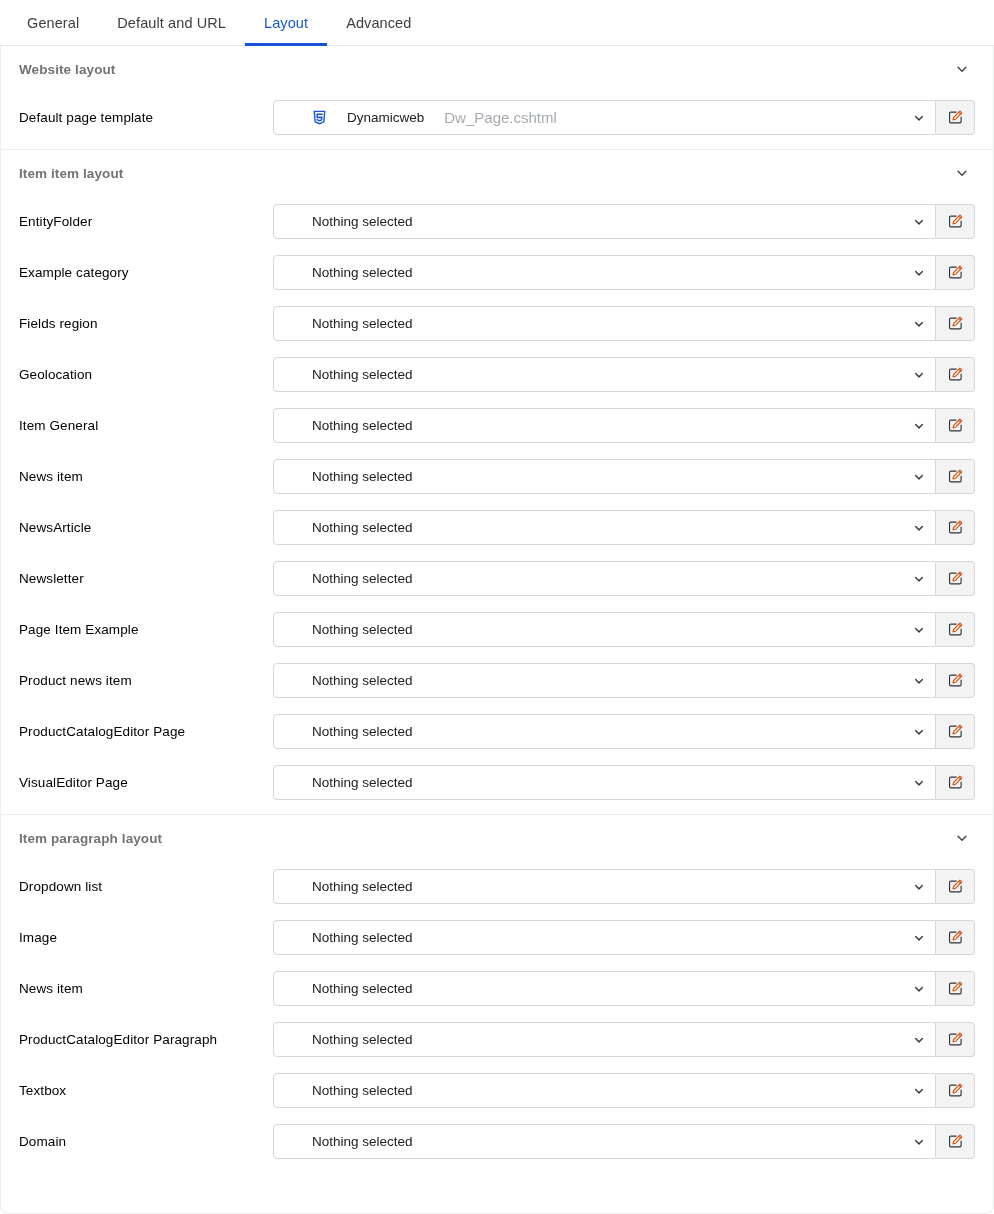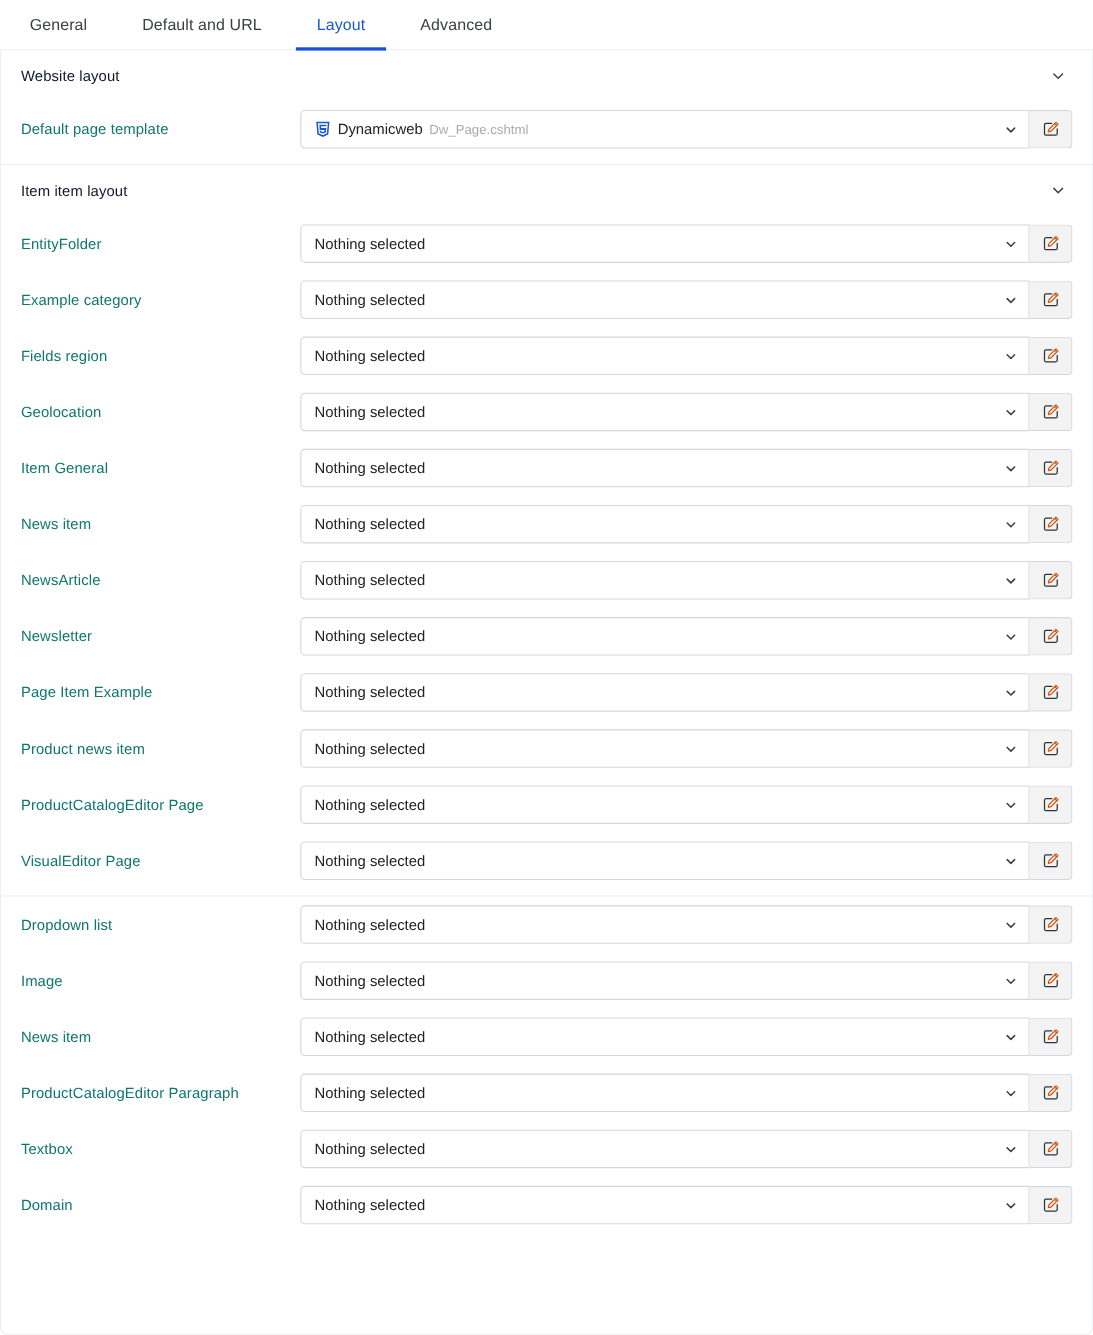--- a/index.html
+++ b/index.html
@@ -18,21 +18,20 @@
   }
 
   
   .tabbar {
     height: 46px;
     border-bottom: 1px solid #e4e6ea;
     display: flex;
     align-items: stretch;
     padding-left: 8px;
     background: #fff;
-    gap: 12px;
   }
   .tab {
     display: flex;
     align-items: center;
     padding: 0 19px;
     font-size: 14.5px;
     color: #3c4043;
     position: relative;
     cursor: pointer;
     white-space: nowrap;
@@ -65,43 +64,43 @@
   .section-head {
     display: flex;
     align-items: center;
     justify-content: space-between;
     padding: 0 24px 0 18px;
     height: 46px;
     cursor: pointer;
   }
   .section-title {
     font-size: 13.5px;
-    font-weight: normal;
-    color: #0f172a;
+    font-weight: bold;
+    color: #737373;
     letter-spacing: .1px;
   }
   .chev-collapse {
     width: 14px; height: 14px;
     display: block;
     color: #5f6368;
   }
 
   
   .rows { padding-bottom: 6px; }
   .row {
     display: flex;
     align-items: center;
     height: 51px;
     padding: 0 18px;
   }
   .row-label {
     width: 254px;
     flex: 0 0 254px;
     font-size: 13.5px;
-    color: #0f766e;
+    color: #000000;
     letter-spacing: .1px;
   }
   .control {
     flex: 1 1 auto;
     display: flex;
     align-items: stretch;
     height: 35px;
     min-width: 0;
   }
   .select {
@@ -117,23 +116,24 @@
   }
   .select-text {
     flex: 1 1 auto;
     font-size: 13.5px;
     color: #202124;
     white-space: nowrap;
     overflow: hidden;
     text-overflow: ellipsis;
     display: flex;
     align-items: center;
-    gap: 6px;
-  }
-  .select-sub { color: #a6abb1; font-size: 12px; }
+    gap: 20px;
+    margin-left: 26px;
+  }
+  .select-sub { color: #a6abb1; font-size: 15px; }
   .chev-sm {
     width: 12px; height: 12px;
     flex: 0 0 12px;
     color: #3c4043;
     margin-left: 8px;
   }
   .edit-btn {
     width: 39px;
     flex: 0 0 39px;
     border: 1px solid #d3d6da;
@@ -498,20 +498,28 @@
                   <path d="M15.2 2.6 l2.1 2.1 -7.4 7.4 -2.8 .7 .7-2.8 Z" fill="#ffffff" stroke="#d4540f" stroke-width="1.35" stroke-linejoin="round"></path>
                   <path d="M13.9 3.9 l2.1 2.1" stroke="#d4540f" stroke-width="1.2" stroke-linecap="round"></path>
                 </svg>
               </span>
             </div>
           </div>
         </div>
       </div>
     </div>
     <div class="section">
+      <div class="section-head">
+        <div class="section-title">Item paragraph layout</div>
+        <span>
+          <svg class="chev-collapse" viewBox="0 0 16 16" fill="none" xmlns="http://www.w3.org/2000/svg">
+            <path d="M3.5 6 L8 10.5 L12.5 6" stroke="#3c4043" stroke-width="1.5" stroke-linecap="round" stroke-linejoin="round"></path>
+          </svg>
+        </span>
+      </div>
       <div class="rows">
         <div class="row">
           <div class="row-label">Dropdown list</div>
           <div class="control">
             <div class="select">
               <div class="select-text">
                 <span>Nothing selected</span>
               </div>
               <span style="display: flex;">
                 <svg class="chev-sm" viewBox="0 0 16 16" fill="none" xmlns="http://www.w3.org/2000/svg">

